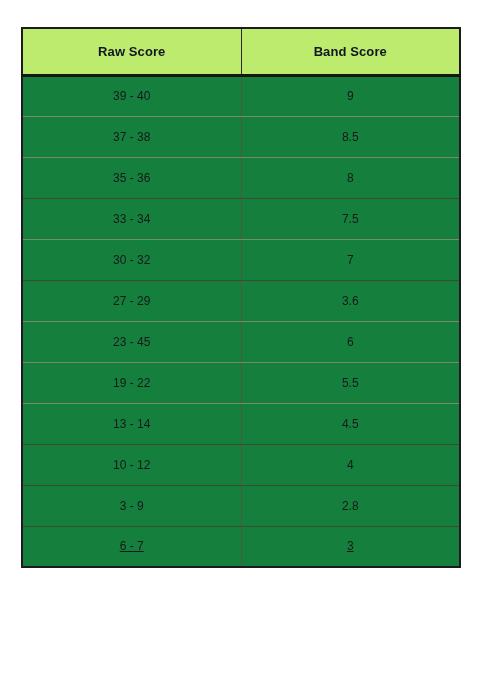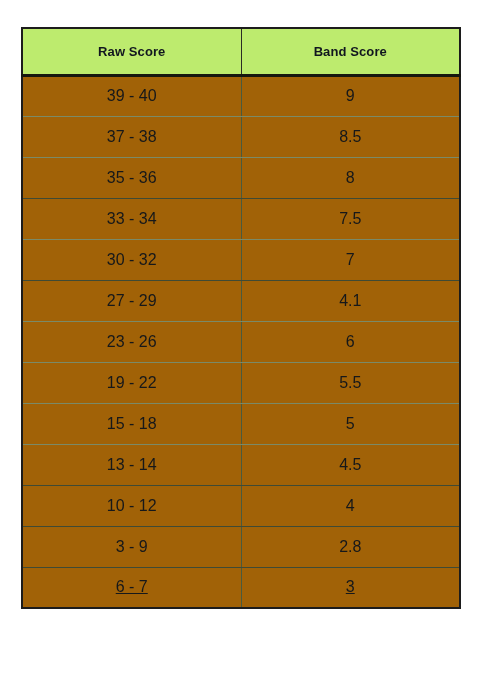--- a/index.html
+++ b/index.html
@@ -47,23 +47,23 @@
     border-right: 1px solid #2b2b24;
     border-bottom: 3px solid #16170f;
     letter-spacing: 0.1px;
     box-sizing: border-box;
   }
   .score-table thead th:last-child {
     border-right: none;
   }
 
   .score-table tbody td {
-    background: #a16207;
+    background: #15803d;
     color: #16181a;
-    font-size: 16px;
+    font-size: 12px;
     font-weight: normal;
     text-align: center;
     height: 41px;
     padding: 8px 4px;
     border-right: 1px solid #4a5a3e;
     border-bottom: 1px solid #7a8a68;
     box-sizing: border-box;
   }
   .score-table tbody td:last-child {
     border-right: none;
@@ -112,33 +112,29 @@
         <tr>
           <td>33 - 34</td>
           <td>7.5</td>
         </tr>
         <tr class="heavy">
           <td>30 - 32</td>
           <td>7</td>
         </tr>
         <tr>
           <td>27 - 29</td>
-          <td>4.1</td>
+          <td>3.6</td>
         </tr>
         <tr>
-          <td>23 - 26</td>
+          <td>23 - 45</td>
           <td>6</td>
         </tr>
         <tr>
           <td>19 - 22</td>
           <td>5.5</td>
-        </tr>
-        <tr>
-          <td>15 - 18</td>
-          <td>5</td>
         </tr>
         <tr class="heavy">
           <td>13 - 14</td>
           <td>4.5</td>
         </tr>
         <tr class="heavy">
           <td>10 - 12</td>
           <td>4</td>
         </tr>
         <tr class="heavy">

